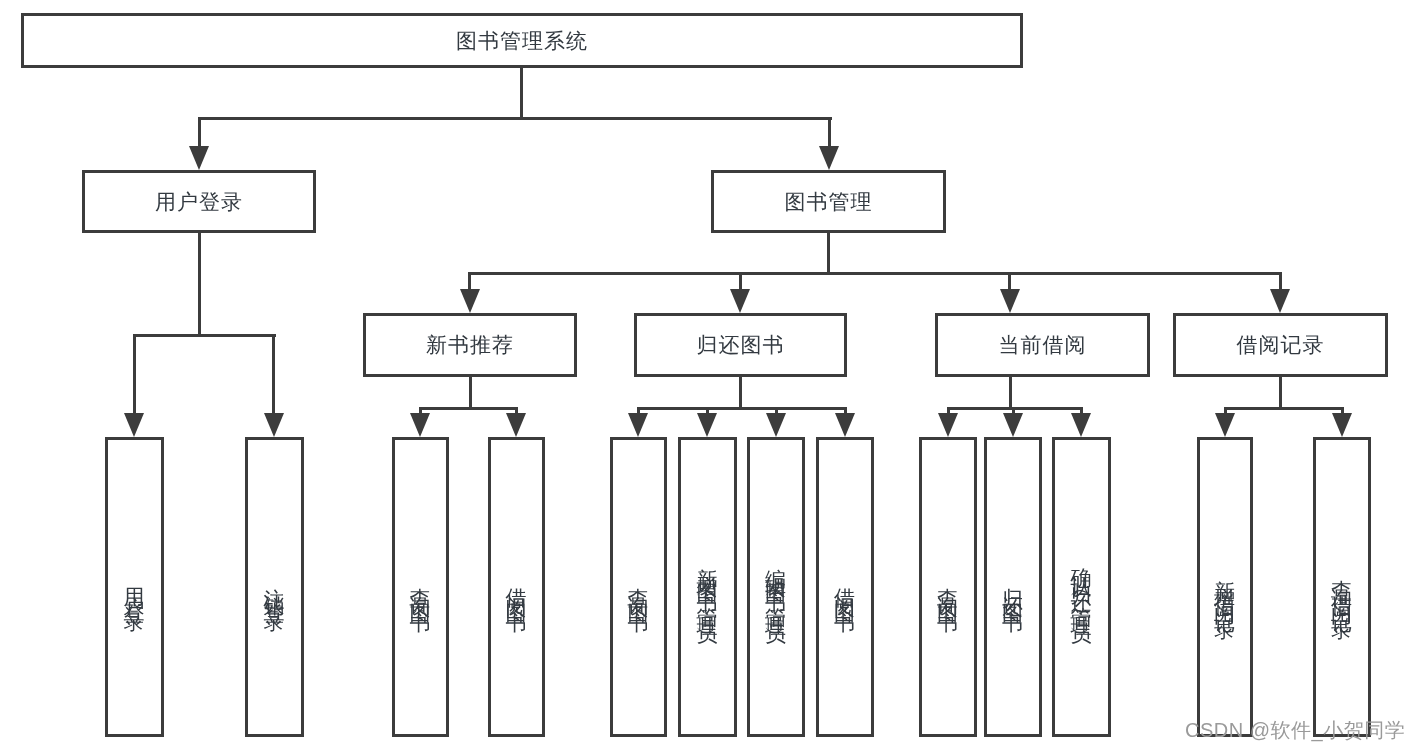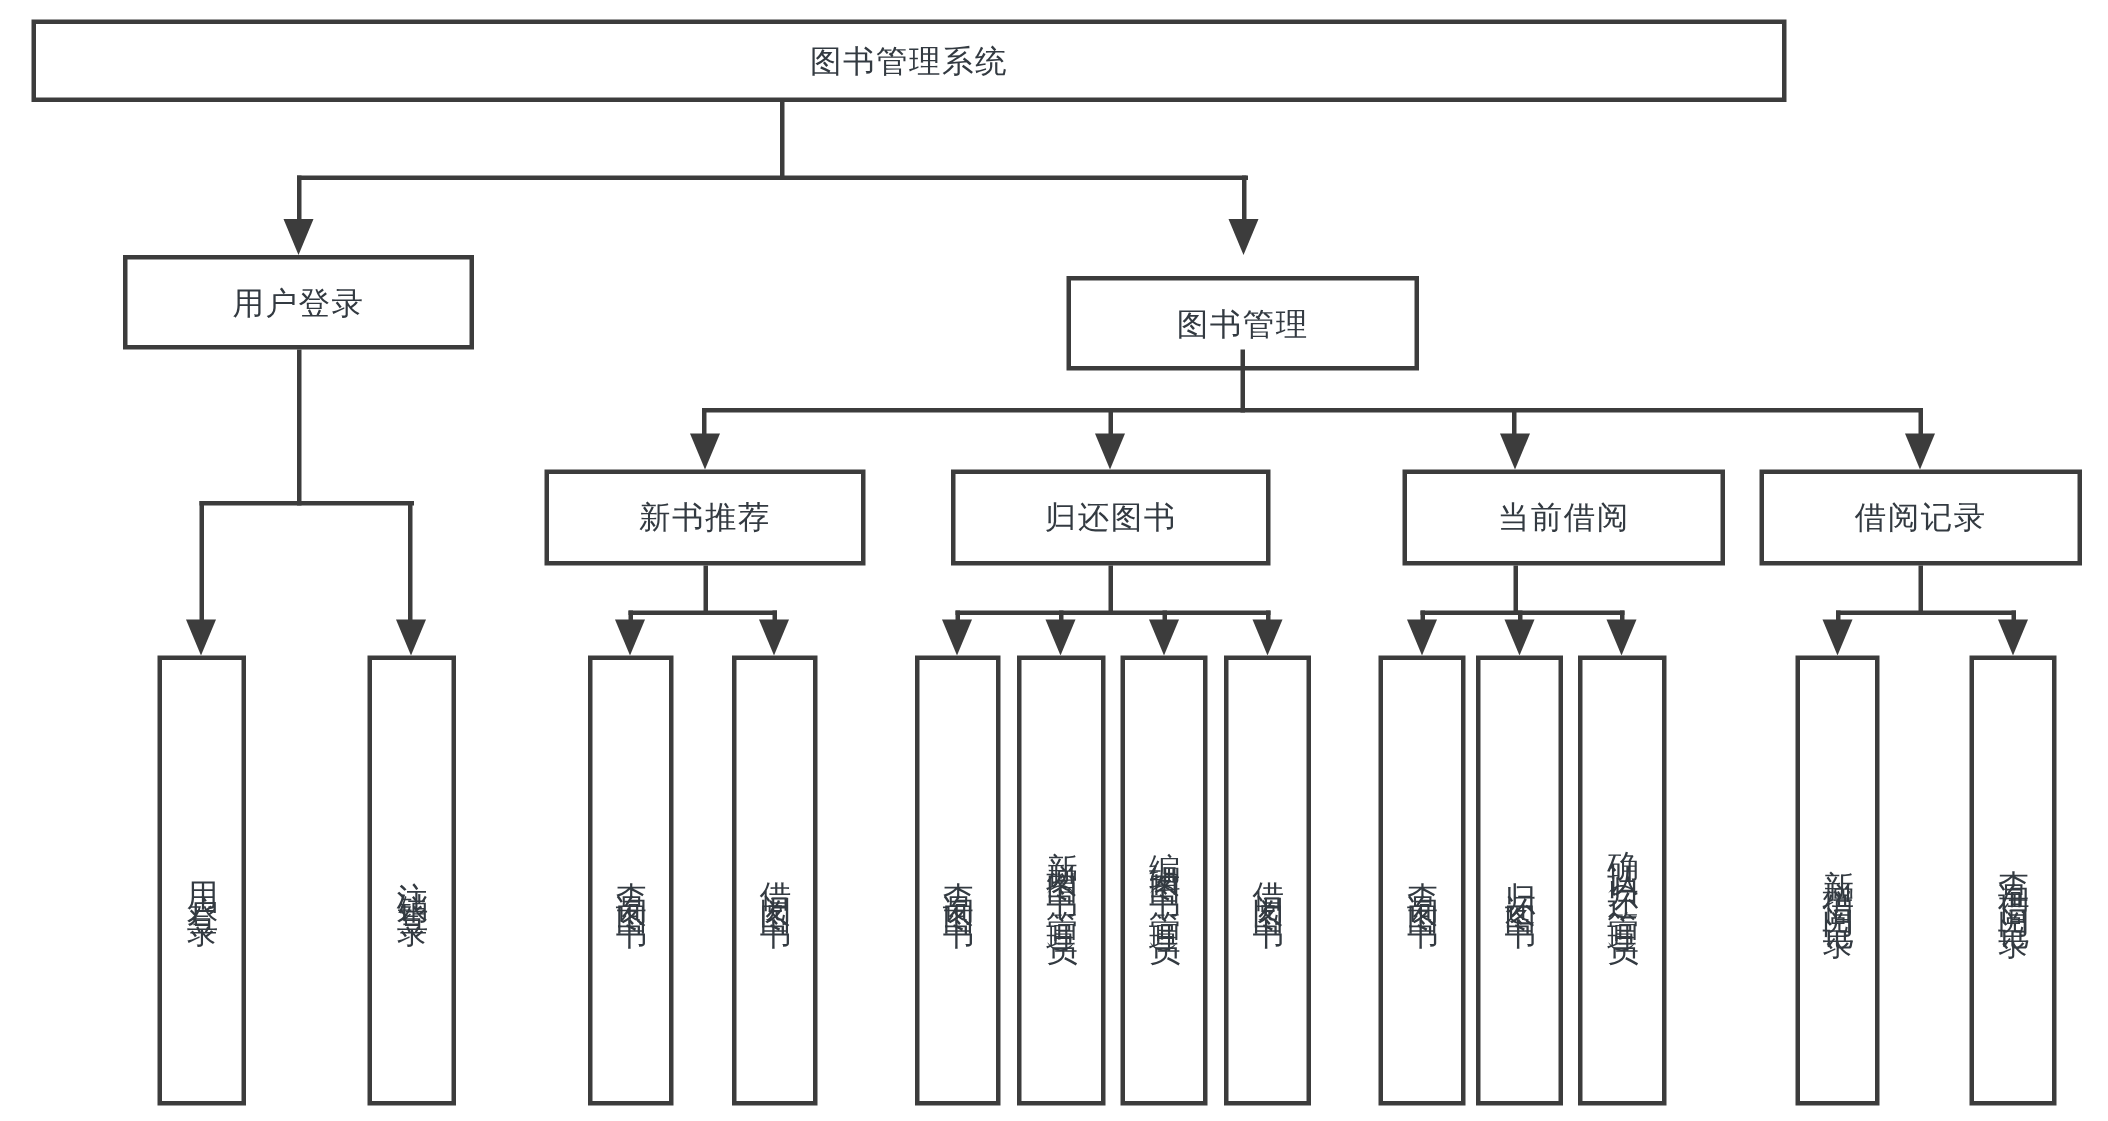--- a/index.html
+++ b/index.html
@@ -50,31 +50,31 @@
     font-size: 20px;
     white-space: nowrap;
     letter-spacing: 0.5px;
   }
 </style>
 </head>
 <body>
 
 <div class="canvas">
 
-  <div class="box" style="left:21px; top:13px; width:1170px; height:55px;">图书管理系统</div>
+  <div class="box" style="left:21px; top:13px; width:1002px; height:55px;">图书管理系统</div>
 
   <div class="line" style="left:520px; top:68px; width:3px; height:50px;"></div>
   <div class="line" style="left:198px; top:117px; width:634px; height:3px;"></div>
   <div class="line" style="left:198px; top:117px; width:3px; height:33px;"></div>
   <div class="arrow" style="left:189px; top:146px;"></div>
   <div class="line" style="left:828px; top:117px; width:3px; height:33px;"></div>
   <div class="arrow" style="left:819px; top:146px;"></div>
 
   <div class="box" style="left:82px; top:170px; width:234px; height:63px;">用户登录</div>
-  <div class="box" style="left:711px; top:184px; width:235px; height:63px;">图书管理</div>
+  <div class="box" style="left:711px; top:170px; width:235px; height:63px;">图书管理</div>
 
   <div class="line" style="left:198px; top:233px; width:3px; height:104px;"></div>
   <div class="line" style="left:133px; top:334px; width:143px; height:3px;"></div>
   <div class="line" style="left:133px; top:334px; width:3px; height:82px;"></div>
   <div class="arrow" style="left:124px; top:413px;"></div>
   <div class="line" style="left:272px; top:334px; width:3px; height:82px;"></div>
   <div class="arrow" style="left:264px; top:413px;"></div>
 
   <div class="line" style="left:827px; top:233px; width:3px; height:42px;"></div>
   <div class="line" style="left:468px; top:272px; width:814px; height:3px;"></div>
@@ -137,14 +137,15 @@
   <div class="box vbox" style="left:747px; top:437px; width:58px; height:300px;">编辑图书（管理员）</div>
   <div class="box vbox" style="left:816px; top:437px; width:58px; height:300px;">借阅图书</div>
 
   <div class="box vbox" style="left:919px; top:437px; width:58px; height:300px;">查询图书</div>
   <div class="box vbox" style="left:984px; top:437px; width:58px; height:300px;">归还图书</div>
   <div class="box vbox" style="left:1052px; top:437px; width:59px; height:300px;">确认归还（管理员）</div>
 
   <div class="box vbox" style="left:1197px; top:437px; width:56px; height:300px;">新增借阅记录</div>
   <div class="box vbox" style="left:1313px; top:437px; width:58px; height:300px;">查询借阅记录</div>
 
+  <div class="watermark">CSDN @软件_小贺同学</div>
 
 </div>
 
 </body></html>

